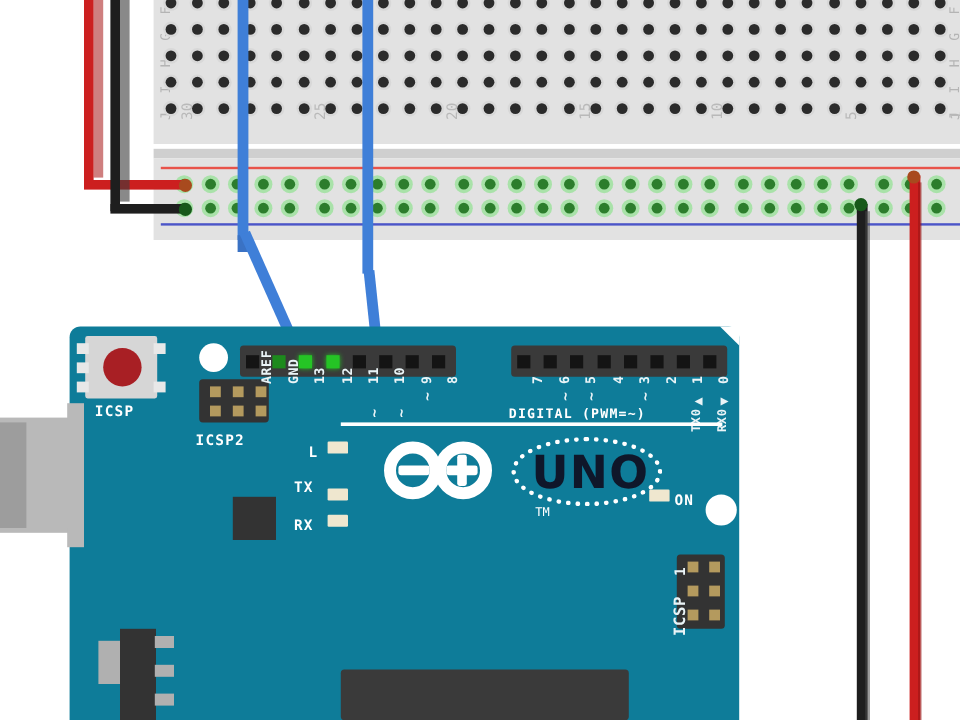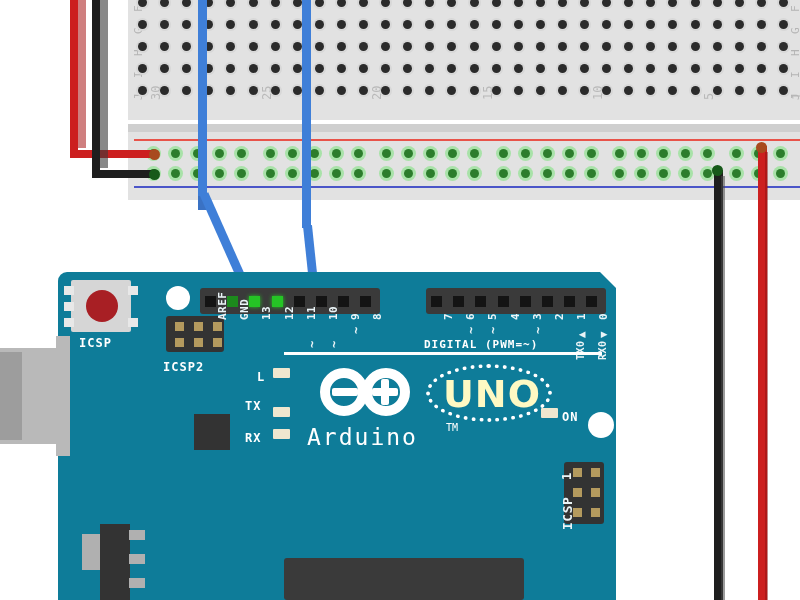--- a/index.html
+++ b/index.html
@@ -51,21 +51,21 @@
   .reset-dome{ position:absolute; border-radius:50%; background:#a81f24; }
   .whitecircle{ position:absolute; border-radius:50%; background:#ffffff; }
   .chip{ position:absolute; background:#333333; }
   .reg-tab{ position:absolute; background:#b0b0b0; }
   .reg-body{ position:absolute; background:#333333; }
   .reg-leg{ position:absolute; background:#b0b0b0; }
 
   
   .inf-ring{ position:absolute; border:10px solid #ffffff; border-radius:50%; }
   .inf-bar{ position:absolute; background:#ffffff; border-radius:2px; }
-  .uno-text{ position:absolute; color:#fef9c3; font-size:38px; font-weight:bold;
+  .uno-text{ position:absolute; color:#0f172a; font-size:38px; font-weight:bold;
     letter-spacing:1px; font-family:"DejaVu Sans", sans-serif; }
   .uno-oval{ position:absolute; border:4px dotted #ffffff; border-radius:50%; }
   .arduino-word{ position:absolute; color:#ffffff; font-size:23px;
     letter-spacing:2px; font-family:"DejaVu Sans Mono", monospace; }
   .tm{ position:absolute; color:#ffffff; font-size:10px; }
 </style>
 </head>
 <body>
 
 <div id="stage">
@@ -449,21 +449,20 @@
     <div class="led" style="left:483px;top:136px;"></div>
     <div class="silk" style="left:504px;top:138px;">ON</div>
 
     <div>
       <div class="inf-ring" style="left:262px;top:96px;width:48px;height:48px;"></div>
       <div class="inf-ring" style="left:304px;top:96px;width:48px;height:48px;"></div>
       <div class="inf-bar" style="left:274px;top:116px;width:26px;height:8px;"></div>
       <div class="inf-bar" style="left:314px;top:116px;width:26px;height:8px;"></div>
       <div class="inf-bar" style="left:323px;top:107px;width:8px;height:26px;"></div>
     </div>
-    <div class="arduino-word" style="left:249px;top:152px;">Arduino</div>
     <div class="tm" style="left:388px;top:150px;">TM</div>
 
     <div class="uno-oval" style="left:368px;top:92px;width:126px;height:58px;"></div>
     <div class="uno-text" style="left:385px;top:100px;">UNO</div>
 
     <div class="chip" style="left:136px;top:142px;width:36px;height:36px;"></div>
 
     <div class="icsp" style="left:506px;top:190px;width:40px;height:62px;"></div>
     <div id="icsp-pads">
         <div class="icsp-pad" style="left: 515px; top: 196px;"></div>

